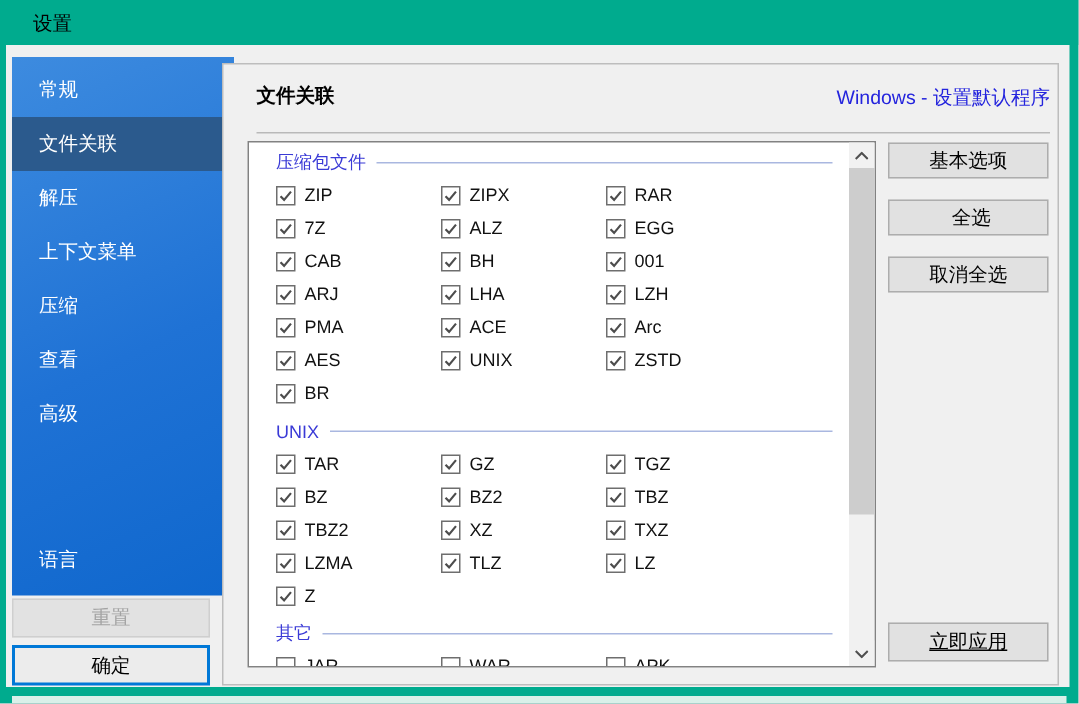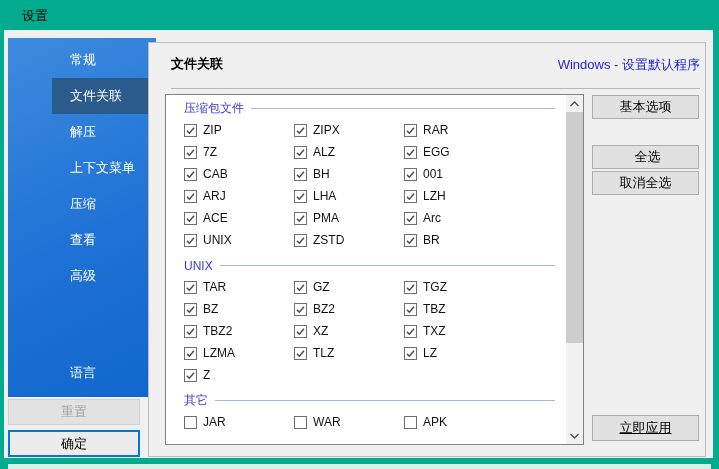--- a/index.html
+++ b/index.html
@@ -5,21 +5,21 @@
   html,body{margin:0;padding:0;background:#cfcfcf;font-family:"Liberation Sans","DejaVu Sans",sans-serif;}
   .window{position:relative;width:719px;height:469px;background:#00ab8e;overflow:hidden;}
   .titlebar{position:absolute;left:12px;top:0;width:719px;height:30px;background:#00ab8e;}
   .titlebar .title{position:absolute;left:10px;top:7px;font-size:13px;color:#000;}
   .client{position:absolute;left:4px;top:30px;width:709px;height:428px;background:#f0f0f0;}
   .bottom-pale{position:absolute;left:8px;top:464px;width:703px;height:5px;background:#d9f0e9;}
 
   
   .sidebar{position:absolute;left:8px;top:38px;width:148px;height:359px;
     background:linear-gradient(155deg,#3d8bdf 0%,#1f72d5 55%,#0f67cd 100%);
-    display:flex;flex-direction:column;padding-top:4px;box-sizing:border-box;padding-left:44px;}
+    display:flex;flex-direction:column;padding-top:4px;box-sizing:border-box;}
   .side-item{height:36px;flex:0 0 36px;display:flex;align-items:center;padding-left:18px;
     color:#fff;font-size:13px;cursor:default;}
   .side-item.selected{background:#2b5a8d;}
   .side-item.bottom{margin-top:auto;margin-bottom:6px;}
 
   .btn{box-sizing:border-box;background:#e1e1e1;border:1px solid #adadad;font-size:13px;color:#000;
     display:flex;align-items:center;justify-content:center;cursor:default;font-family:inherit;}
   .reset-btn{position:absolute;left:8px;top:399px;width:132px;height:26px;
     background:#e2e2e2;border:1px solid #cfcfcf;color:#a3a3a3;}
   .ok-btn{position:absolute;left:8px;top:430px;width:132px;height:27px;
@@ -197,37 +197,45 @@
                   </svg>
                 </span>
                 <span class="cb-label">LZH</span>
               </div>
               <div class="cb-item">
                 <span class="cb checked">
                   <svg viewBox="0 0 12 12">
                     <path d="M2.2 6.4 L4.8 9 L9.8 3"></path>
                   </svg>
                 </span>
+                <span class="cb-label">PMA</span>
+              </div>
+              <div class="cb-item">
+                <span class="cb checked">
+                  <svg viewBox="0 0 12 12">
+                    <path d="M2.2 6.4 L4.8 9 L9.8 3"></path>
+                  </svg>
+                </span>
                 <span class="cb-label">ACE</span>
               </div>
               <div class="cb-item">
                 <span class="cb checked">
                   <svg viewBox="0 0 12 12">
                     <path d="M2.2 6.4 L4.8 9 L9.8 3"></path>
                   </svg>
                 </span>
-                <span class="cb-label">PMA</span>
-              </div>
-              <div class="cb-item">
-                <span class="cb checked">
-                  <svg viewBox="0 0 12 12">
-                    <path d="M2.2 6.4 L4.8 9 L9.8 3"></path>
-                  </svg>
-                </span>
                 <span class="cb-label">Arc</span>
+              </div>
+              <div class="cb-item">
+                <span class="cb checked">
+                  <svg viewBox="0 0 12 12">
+                    <path d="M2.2 6.4 L4.8 9 L9.8 3"></path>
+                  </svg>
+                </span>
+                <span class="cb-label">AES</span>
               </div>
               <div class="cb-item">
                 <span class="cb checked">
                   <svg viewBox="0 0 12 12">
                     <path d="M2.2 6.4 L4.8 9 L9.8 3"></path>
                   </svg>
                 </span>
                 <span class="cb-label">UNIX</span>
               </div>
               <div class="cb-item">
@@ -391,20 +399,20 @@
         <div class="sb-btn sb-down">
           <svg viewBox="0 0 9 6">
               <path d="M0.5 1 L4.5 5 L8.5 1"></path>
             </svg>
         </div>
       </div>
     </div>
 
     <div>
         <button class="btn right-btn" style="top: 52px;">基本选项</button>
-        <button class="btn right-btn" style="top: 102px; padding-left: 10px;">全选</button>
+        <button class="btn right-btn" style="top: 90px; padding-left: 10px;">全选</button>
         <button class="btn right-btn" style="top: 128px;">取消全选</button>
       </div>
 
     <button class="btn apply-btn">立即应用</button>
   </div>
 
 </div>
 
 </body></html>

